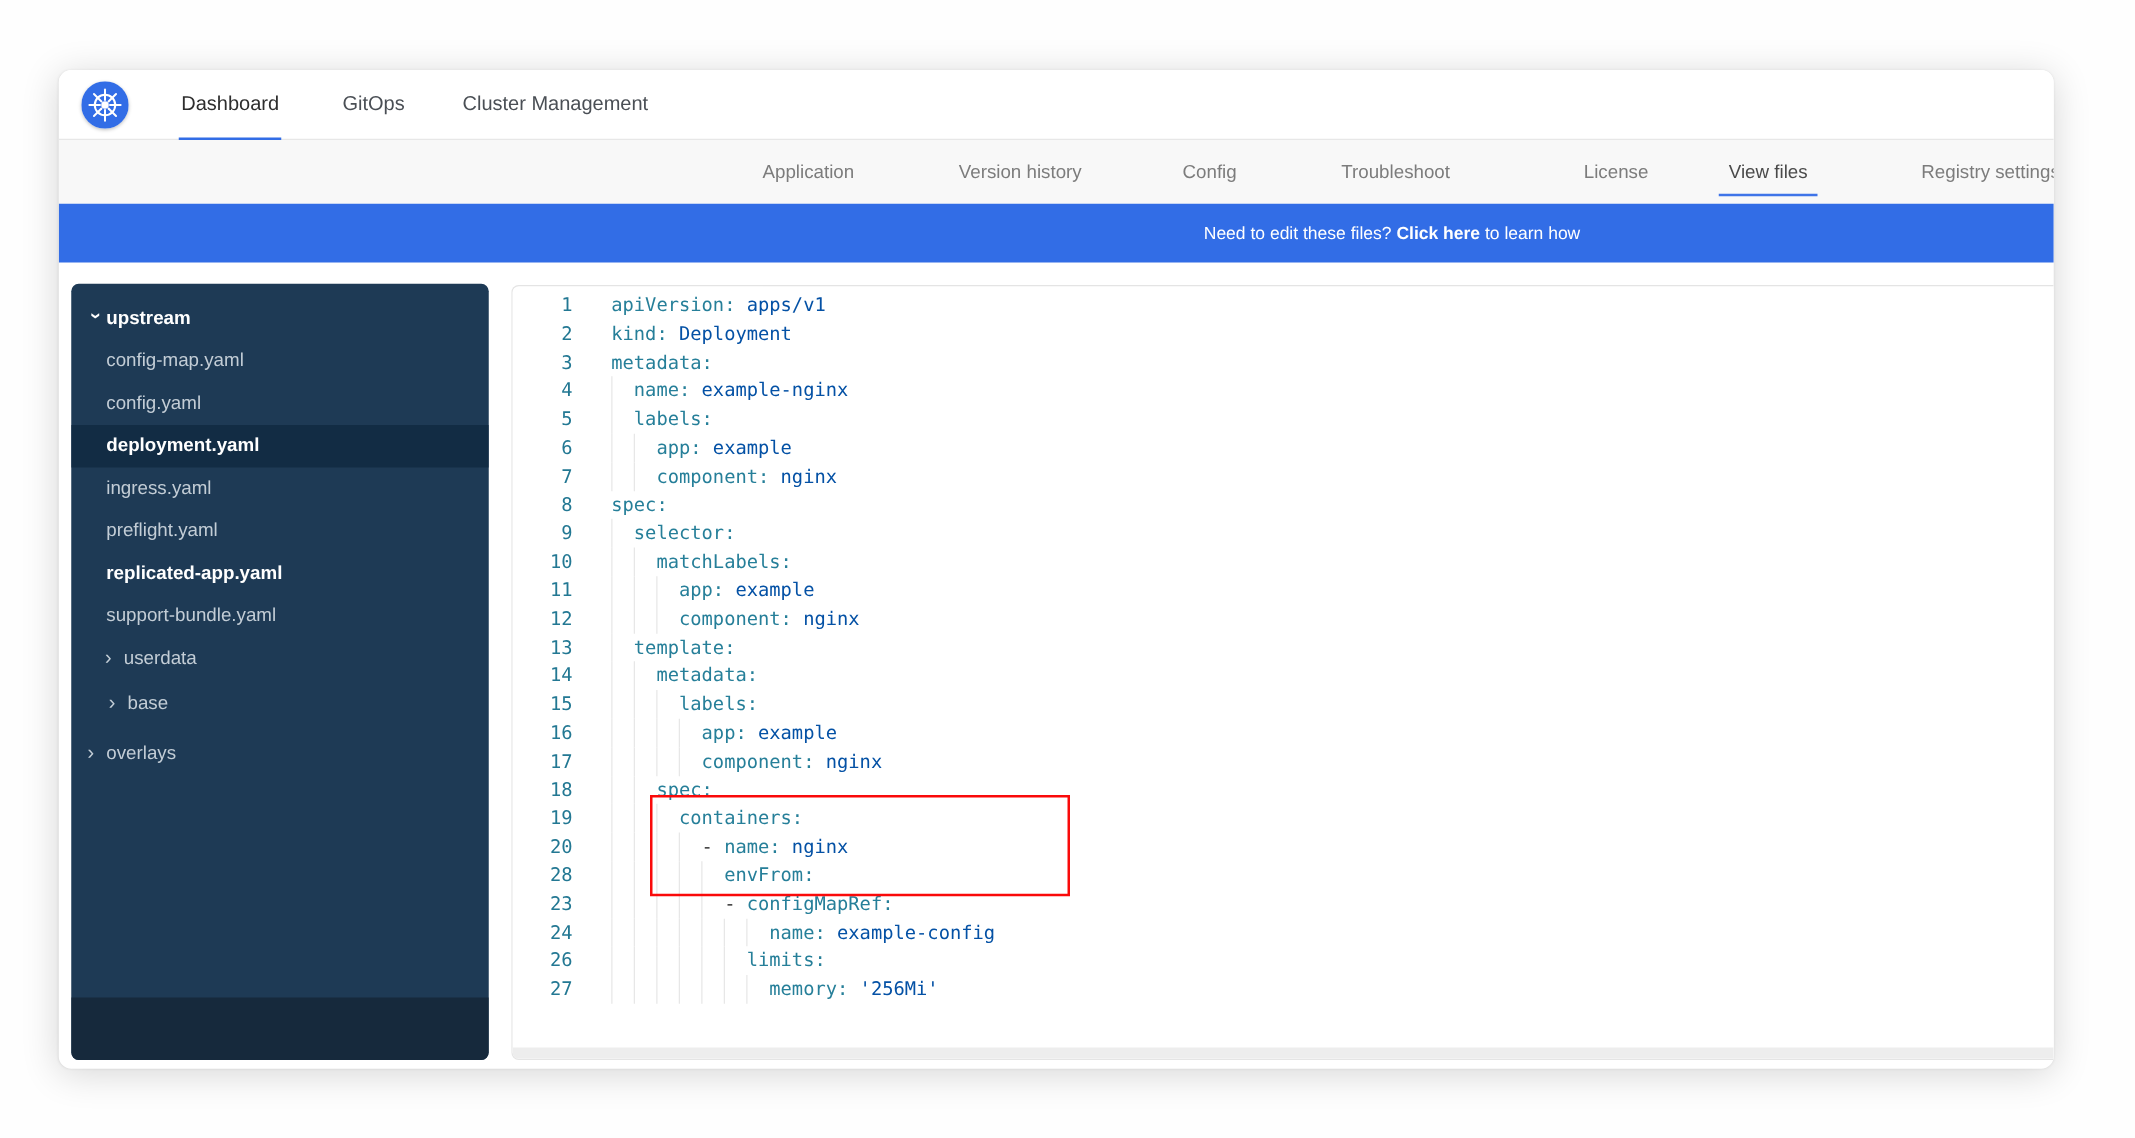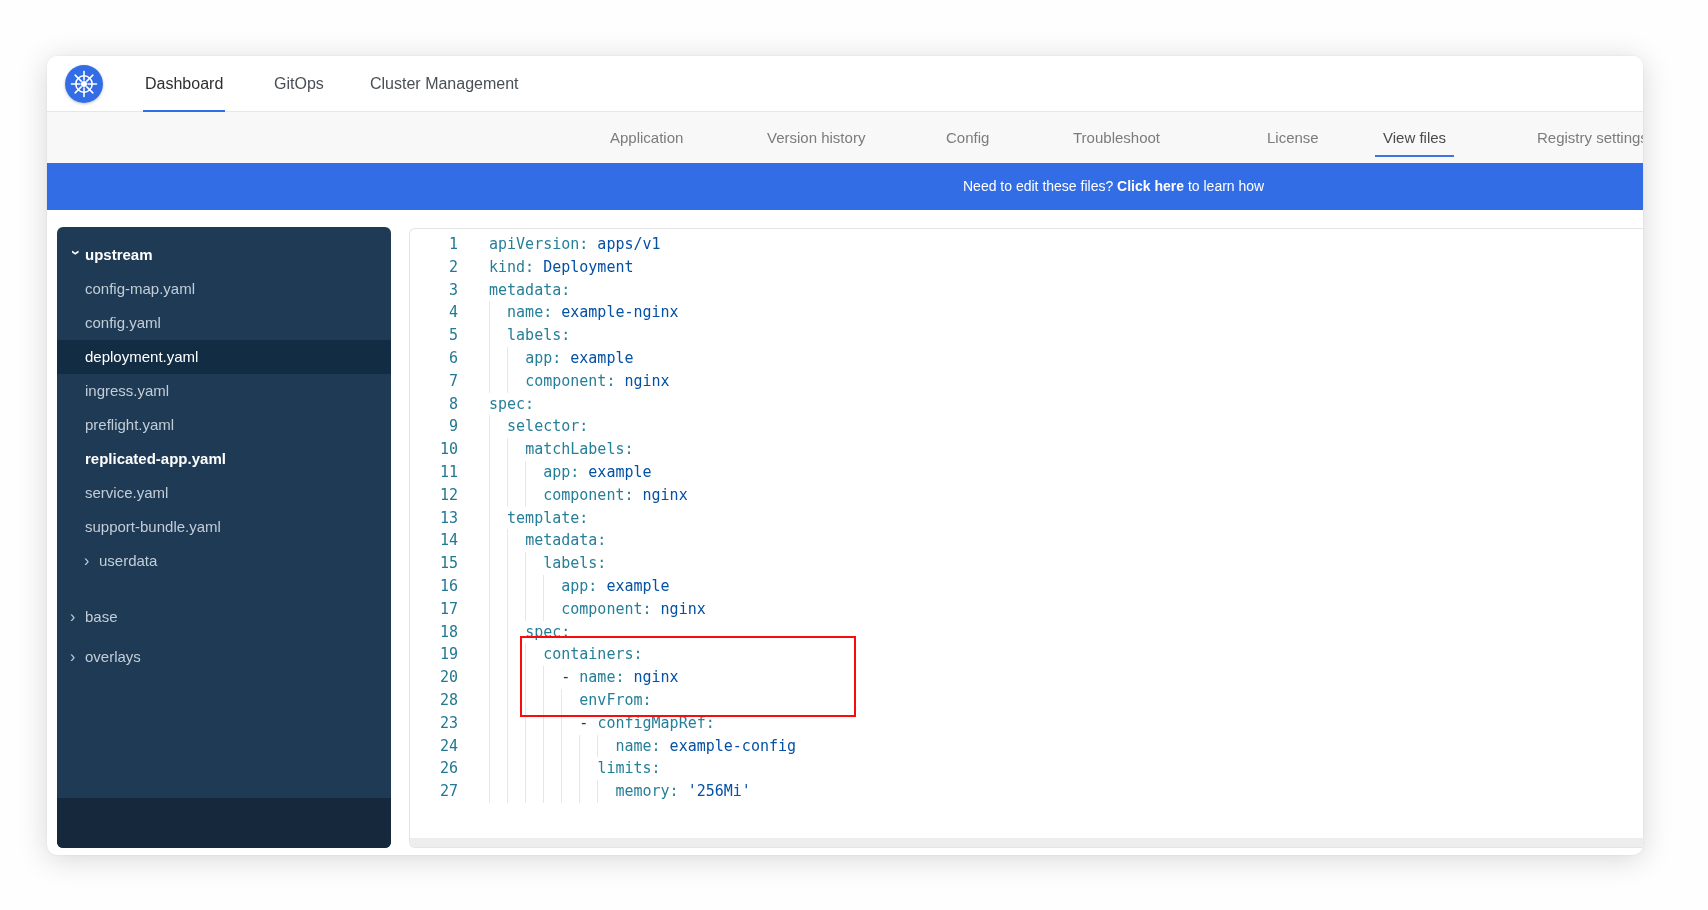--- a/index.html
+++ b/index.html
@@ -34,21 +34,21 @@
   .banner-text { position:absolute; left:916px; top:0; height:47px; line-height:47px;
                  color:#fff; font-size:14px; white-space:nowrap; }
   .banner-link { font-weight:bold; color:#fff; cursor:pointer; }
 
   
   .sidebar { position:absolute; left:10px; top:171px; width:334px; height:621px;
              background:#1e3a55; border-radius:6px; overflow:hidden; padding-top:11px; }
   .tree-item { height:34px; line-height:34px; font-size:15px; color:#c3cdd6;
                cursor:pointer; white-space:nowrap; position:relative; }
   .tree-item.bold { color:#ffffff; font-weight:bold; }
-  .tree-item.selected { background:#122c44; color:#ffffff; font-weight:normal; }
+  .tree-item.selected { background:#122c44; color:#ffffff; font-weight:bold; }
   .chev { display:inline-block; width:12px; font-size:16px; color:inherit; }
   .chev.down { transform:rotate(90deg) translateX(1px); transform-origin:center; }
   .sidebar-footer { position:absolute; left:0; right:0; bottom:0; height:50px; background:#16293c; }
 
   
   .editor { position:absolute; left:362px; top:172px; width:1234px; height:620px;
             background:#fff; border:1px solid #e4e4e4; border-right:none;
             border-radius:6px 0 0 6px; padding-top:4px; overflow:hidden; }
   .codeline { position:relative; height:22.8px; line-height:22.8px; white-space:pre;
               font-family:"DejaVu Sans Mono", monospace; font-size:15px; }
@@ -106,24 +106,23 @@
 
   <div class="sidebar">
     <div id="tree-items">
         <div class="tree-item bold" style="padding-left: 13px;"><span class="chev down">›</span><span style="margin-left: 3px;">upstream</span></div>
         <div class="tree-item" style="padding-left: 28px;"><span>config-map.yaml</span></div>
         <div class="tree-item" style="padding-left: 28px;"><span>config.yaml</span></div>
         <div class="tree-item selected bold" style="padding-left: 28px;"><span>deployment.yaml</span></div>
         <div class="tree-item" style="padding-left: 28px;"><span>ingress.yaml</span></div>
         <div class="tree-item" style="padding-left: 28px;"><span>preflight.yaml</span></div>
         <div class="tree-item bold" style="padding-left: 28px;"><span>replicated-app.yaml</span></div>
-        <div class="tree-item" style="padding-left: 28px;"><span>service.yaml</span></div>
         <div class="tree-item" style="padding-left: 28px;"><span>support-bundle.yaml</span></div>
         <div class="tree-item" style="padding-left: 27px;"><span class="chev">›</span><span style="margin-left: 3px;">userdata</span></div>
-        <div class="tree-item" style="padding-left: 13px; margin-top: 22px;"><span class="chev">›</span><span style="margin-left: 3px;">base</span></div>
+        <div class="tree-item" style="padding-left: 30px; margin-top: 2px;"><span class="chev">›</span><span style="margin-left: 3px;">base</span></div>
         <div class="tree-item" style="padding-left: 13px; margin-top: 6px;"><span class="chev">›</span><span style="margin-left: 3px;">overlays</span></div>
       </div>
     <div class="sidebar-footer"></div>
   </div>
 
   <div class="editor">
     <div id="code-lines">
         <div class="codeline"><span class="ln">1</span><span class="lc"><span class="k">apiVersion:</span><span class="v"> apps/v1</span></span></div>
         <div class="codeline"><span class="ln">2</span><span class="lc"><span class="k">kind:</span><span class="v"> Deployment</span></span></div>
         <div class="codeline"><span class="ln">3</span><span class="lc"><span class="k">metadata:</span></span></div>

